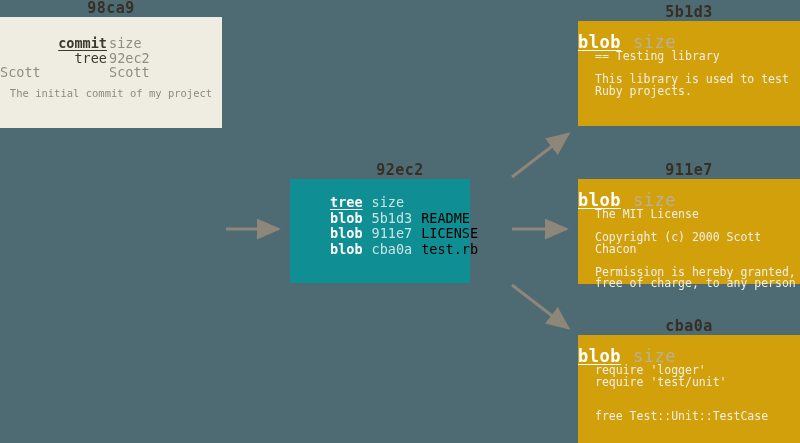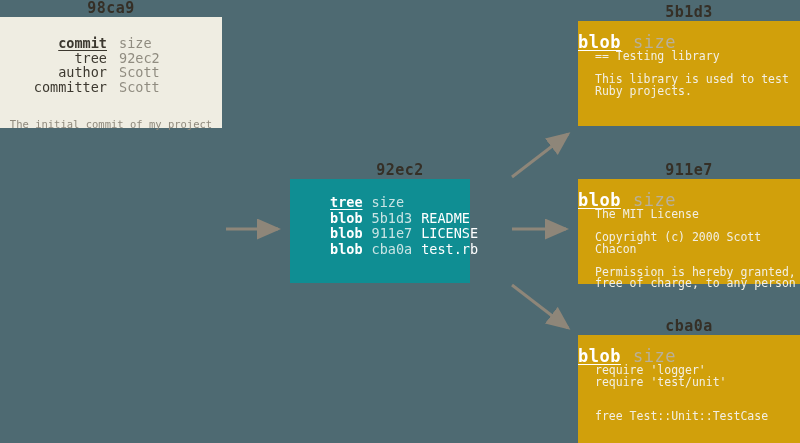--- a/index.html
+++ b/index.html
@@ -23,45 +23,45 @@
 
   
   .commit-box{
     width:222px;height:111px;
     background:#efede2;
     padding-top:19px;
   }
   .kv-grid{
     display:grid;
     grid-template-columns:107px auto;
-    column-gap:12px;
+    column-gap:2px;
     font-size:13.5px;line-height:14.5px;
   }
   .kv-key{text-align:right;color:#3c382f;}
   .kv-key.hdr{font-weight:bold;text-decoration:underline;text-underline-offset:2px;}
   .kv-val{color:#908c80;}
   .commit-msg{
-    margin-top:24px;
+    margin-top:7px;
     text-align:center;
     font-size:10.5px;line-height:12px;
     color:#8f8a7d;
   }
 
   
   .tree-box{
     width:180px;height:104px;
     background:#0f8e93;
     padding:16px 0 0 40px;
     font-size:13.5px;line-height:15.5px;
   }
   .tree-row{white-space:nowrap;}
   .obj-type{font-weight:bold;color:#ffffff;margin-right:9px;}
   .obj-type.hdr{text-decoration:underline;text-underline-offset:2px;}
   .obj-hash{color:#c9e4e4;margin-right:9px;}
-  .obj-name{color:#ffffff;}
+  .obj-name{color:#000000;}
 
   
   .blob-box{
     width:222px;
     background:#d1a00b;
     padding-top:12px;
   }
   .blob-box.h105{height:105px;}
   .blob-box.h125{height:125px;}
   .blob-header{
@@ -97,23 +97,21 @@
   </svg>
 
   <div class="node" style="left:0;top:158;width:222px;">
     <div class="node-title">98ca9</div>
     <div class="box commit-box">
       <div class="kv-grid">
         <span class="kv-key hdr">commit</span>
         <span class="kv-val">size</span>
         <span class="kv-key">tree</span>
         <span class="kv-val">92ec2</span>
-        <span class="kv-key">author</span>
         <span class="kv-val">Scott</span>
-        <span class="kv-key">committer</span>
         <span class="kv-val">Scott</span>
       </div>
       <div class="commit-msg">The initial commit of my project</div>
     </div>
   </div>
 
   <div class="node" style="left:290px;top:162px;width:220px;">
     <div class="node-title">92ec2</div>
     <div class="box tree-box">
       <div class="tree-row">

